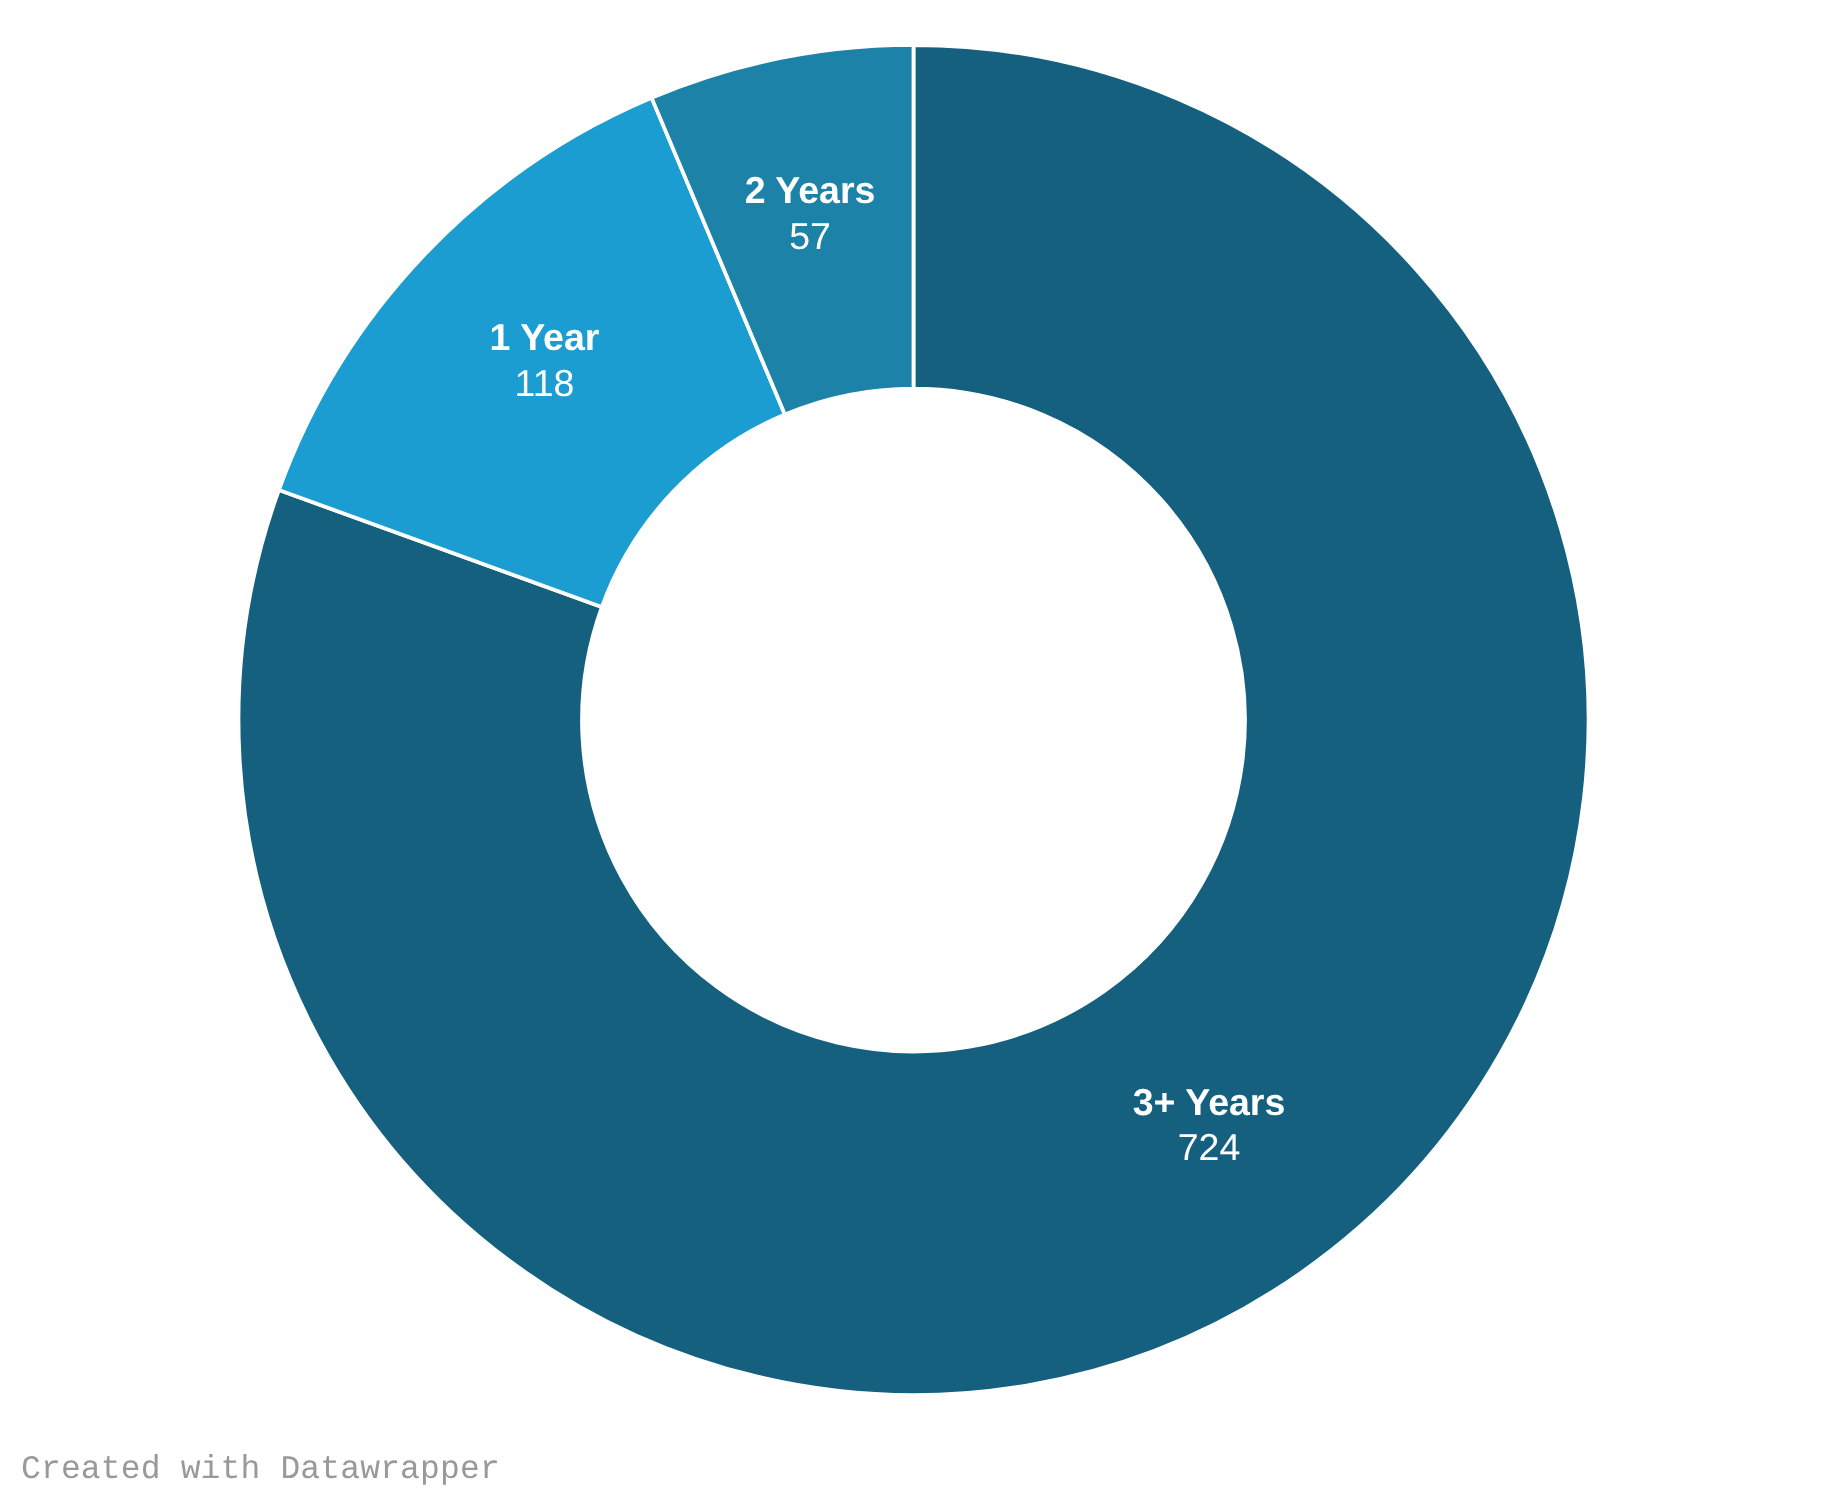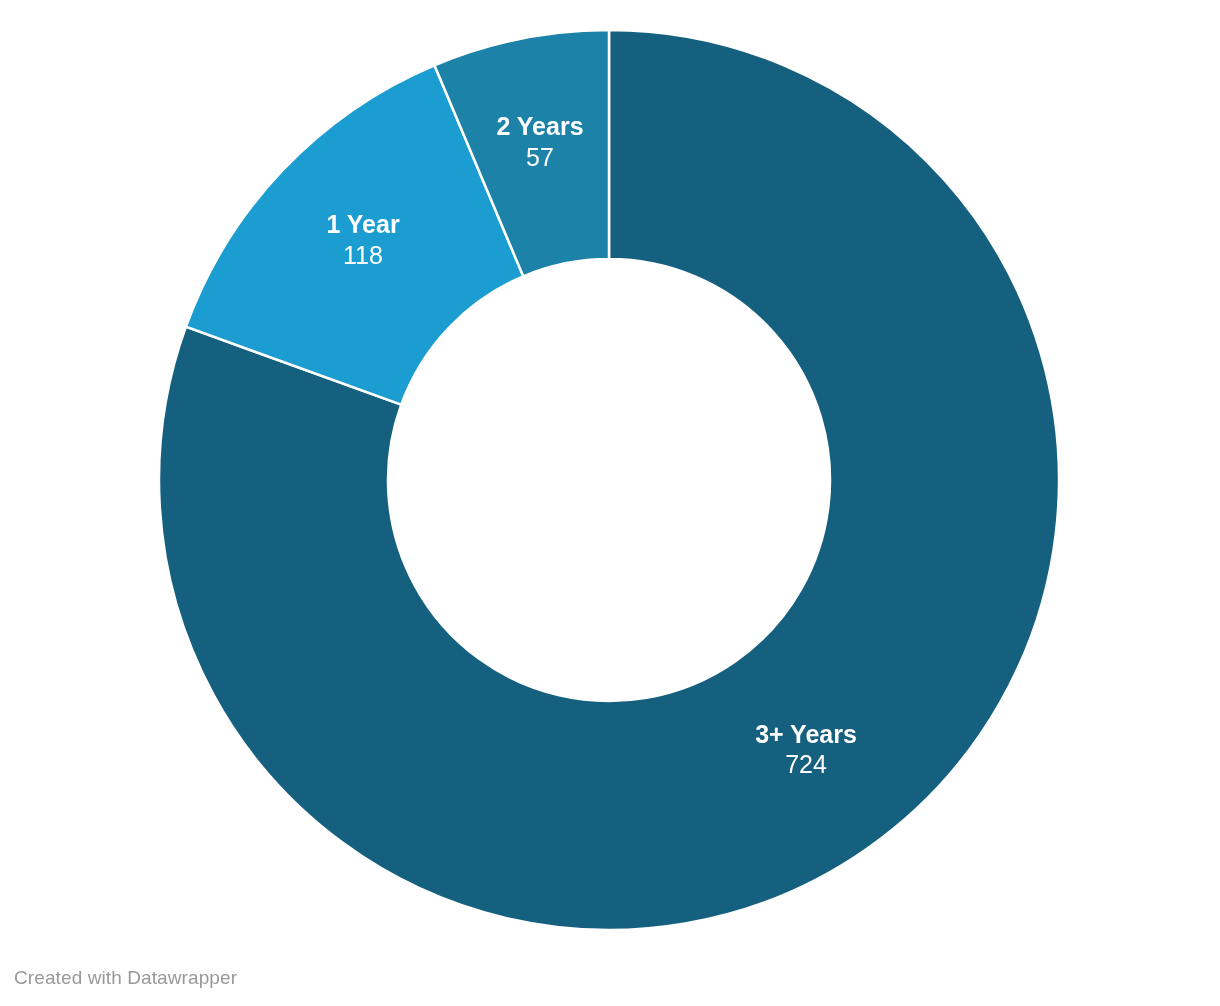--- a/index.html
+++ b/index.html
@@ -34,24 +34,25 @@
   }
   .slice-label-value {
     font-size: 25px;
     font-weight: normal;
     fill: #ffffff;
   }
   #footer-credit {
     position: absolute;
     left: 14px;
     top: 967px;
-    font-size: 19px;
+    font-size: 22px;
     color: #999999;
     letter-spacing: 0.1px;
     white-space: nowrap;
+    font-family: Liberation Mono, monospace;
   }
 </style>
 </head>
 <body>
 
 <div id="chart-area">
   <svg id="donut-svg" viewBox="0 0 1220 960">
     <g id="slices-group">
         <path d="M 609 30 A 450 450 0 1 1 185.9295505745294 326.6657415222209 L 401.22540150438 404.6958419475796 A 221 221 0 1 0 609 259 Z" fill="#15607f" stroke="#ffffff" stroke-width="2.5"></path>
         <path d="M 185.9295505745294 326.6657415222209 A 450 450 0 0 1 434.4343783197885 65.23881120890627 L 523.2688835748295 276.30617172704063 A 221 221 0 0 0 401.22540150438 404.6958419475796 Z" fill="#1b9dd1" stroke="#ffffff" stroke-width="2.5"></path>

